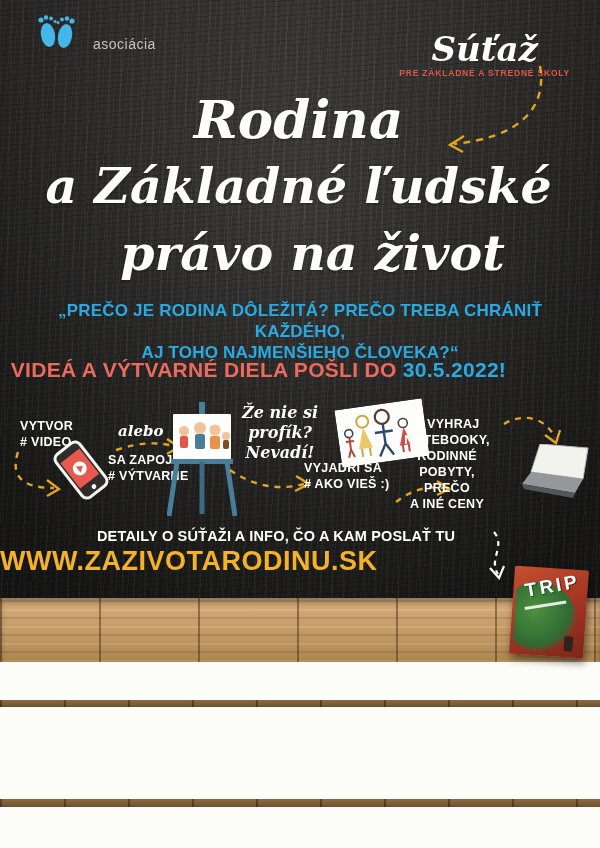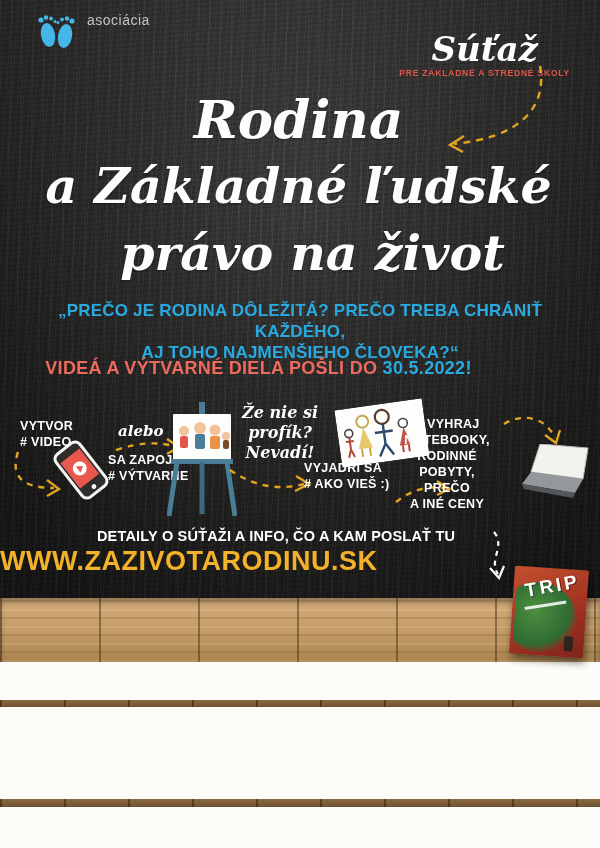--- a/index.html
+++ b/index.html
@@ -27,38 +27,38 @@
       repeating-linear-gradient(90deg, rgba(0,0,0,0.35) 0 2px, rgba(0,0,0,0) 2px 64px),
       linear-gradient(180deg,#8c6a42,#6e5130);}
   .strip1{top:700px;height:7px}
   .strip2{top:799px;height:8px}
   .whiteband{position:absolute;left:0;width:600px;background:#fcfcf9}
   .band-award{top:662px;height:38px}
   .band-sponsors{top:707px;height:92px}
   .band-footer{top:807px;height:41px}
 
   
-  .assoc{position:absolute;left:34px;top:12px;display:flex;align-items:flex-start;gap:9px}
+  .assoc{position:absolute;left:34px;top:12px;display:flex;align-items:flex-end;gap:15px}
   .assoc-text .l1{display:block;color:#c3c3c1;font-size:14px;letter-spacing:.5px}
   .assoc-text .l2{display:block;color:#3db5e6;font-size:17px;font-weight:bold;letter-spacing:.3px}
   .contest{position:absolute;right:30px;top:30px;text-align:center}
   .contest .script{font-family:"DejaVu Serif",serif;font-style:italic;font-weight:bold;color:#fff;font-size:34px;line-height:38px}
   .contest .sub{margin-top:0;color:#e0564a;font-size:8.5px;font-weight:bold;letter-spacing:.8px}
 
   
   .title{position:absolute;left:0;top:86px;width:597px;text-align:center;color:#fdfdfb;
     font-family:"DejaVu Serif",serif;font-style:italic;font-weight:bold;line-height:67px;
     text-shadow:0 1px 2px rgba(0,0,0,.4)}
   .title .t1{display:block;font-size:53px}
   .title .t2{display:block;font-size:49px}
   .title .t3{display:block;font-size:49px;transform:translateX(14px)}
 
   .question{position:absolute;left:40px;top:300px;width:520px;text-align:center;color:#29abe2;
     font-weight:bold;font-size:17px;line-height:21px;letter-spacing:.2px}
-  .deadline{position:absolute;left:0;top:358px;width:517px;text-align:center;font-weight:bold;font-size:18px;letter-spacing:.3px}
+  .deadline{position:absolute;left:0;top:358px;width:517px;text-align:center;font-weight:bold;font-size:21px;letter-spacing:.3px}
   .deadline .lab{color:#ec6a5e}
   .deadline .dat{color:#29abe2}
 
   
   .steplab{position:absolute;color:#fff;font-weight:bold;font-size:12.5px;line-height:16px;letter-spacing:.3px}
   .script-w{position:absolute;color:#fff;font-family:"DejaVu Serif",serif;font-style:italic;font-weight:bold}
   .lab-video{left:20px;top:418px}
   .lab-alebo{left:118px;top:422px;font-size:15px}
   .lab-join{left:108px;top:452px}
   .lab-profik{left:240px;top:403px;width:80px;text-align:center;font-size:16px;line-height:20px}

